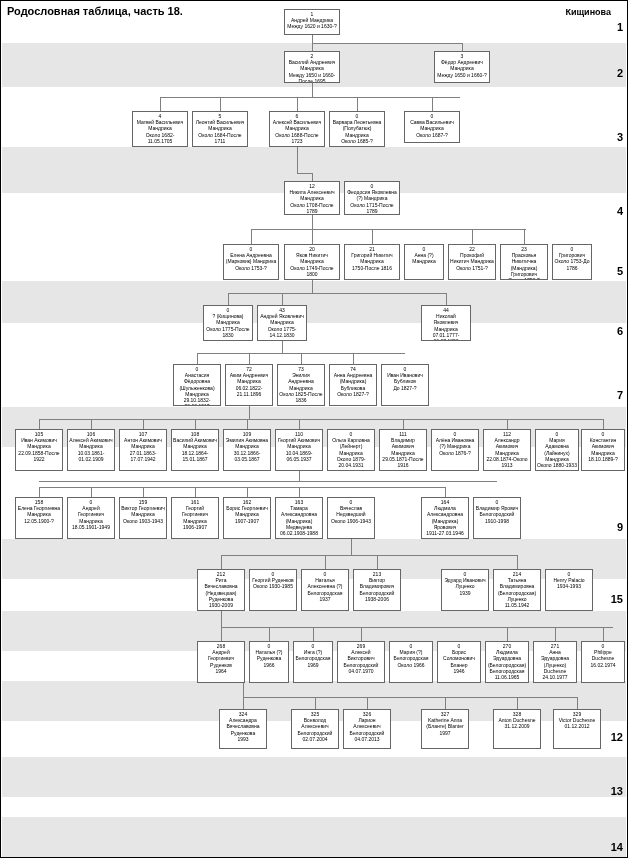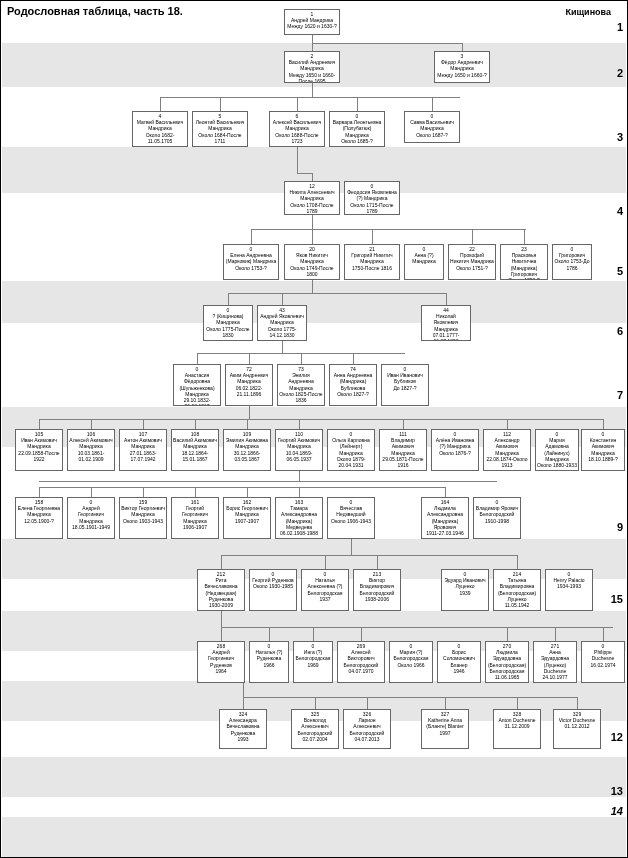--- a/index.html
+++ b/index.html
@@ -184,21 +184,21 @@
       <div class="gen-label" style="top: 204px;">4</div>
       <div class="gen-label" style="top: 264px;">5</div>
       <div class="gen-label" style="top: 324px;">6</div>
       <div class="gen-label" style="top: 388px;">7</div>
       <div class="gen-label" style="top: 452px;">8</div>
       <div class="gen-label" style="top: 520px;">9</div>
       <div class="gen-label" style="top: 592px;">15</div>
       <div class="gen-label" style="top: 662px;">11</div>
       <div class="gen-label" style="top: 730px;">12</div>
       <div class="gen-label" style="top: 784px;">13</div>
-      <div class="gen-label" style="top: 804px; font-style: italic;">14</div>
+      <div class="gen-label" style="top: 840px;">14</div>
     </div>
   <div id="nodes">
       <div class="node" style="left: 283px; top: 8px; width: 56px; height: 26px;">
         <div class="id">1</div>
         <div class="nm">Андрей Мандрика</div>
         <div class="dt">Между 1620 и 1630-?</div>
       </div>
       <div class="node" style="left: 283px; top: 50px; width: 56px; height: 32px;">
         <div class="id">2</div>
         <div class="nm">Василий Андреевич Мандрика</div>

